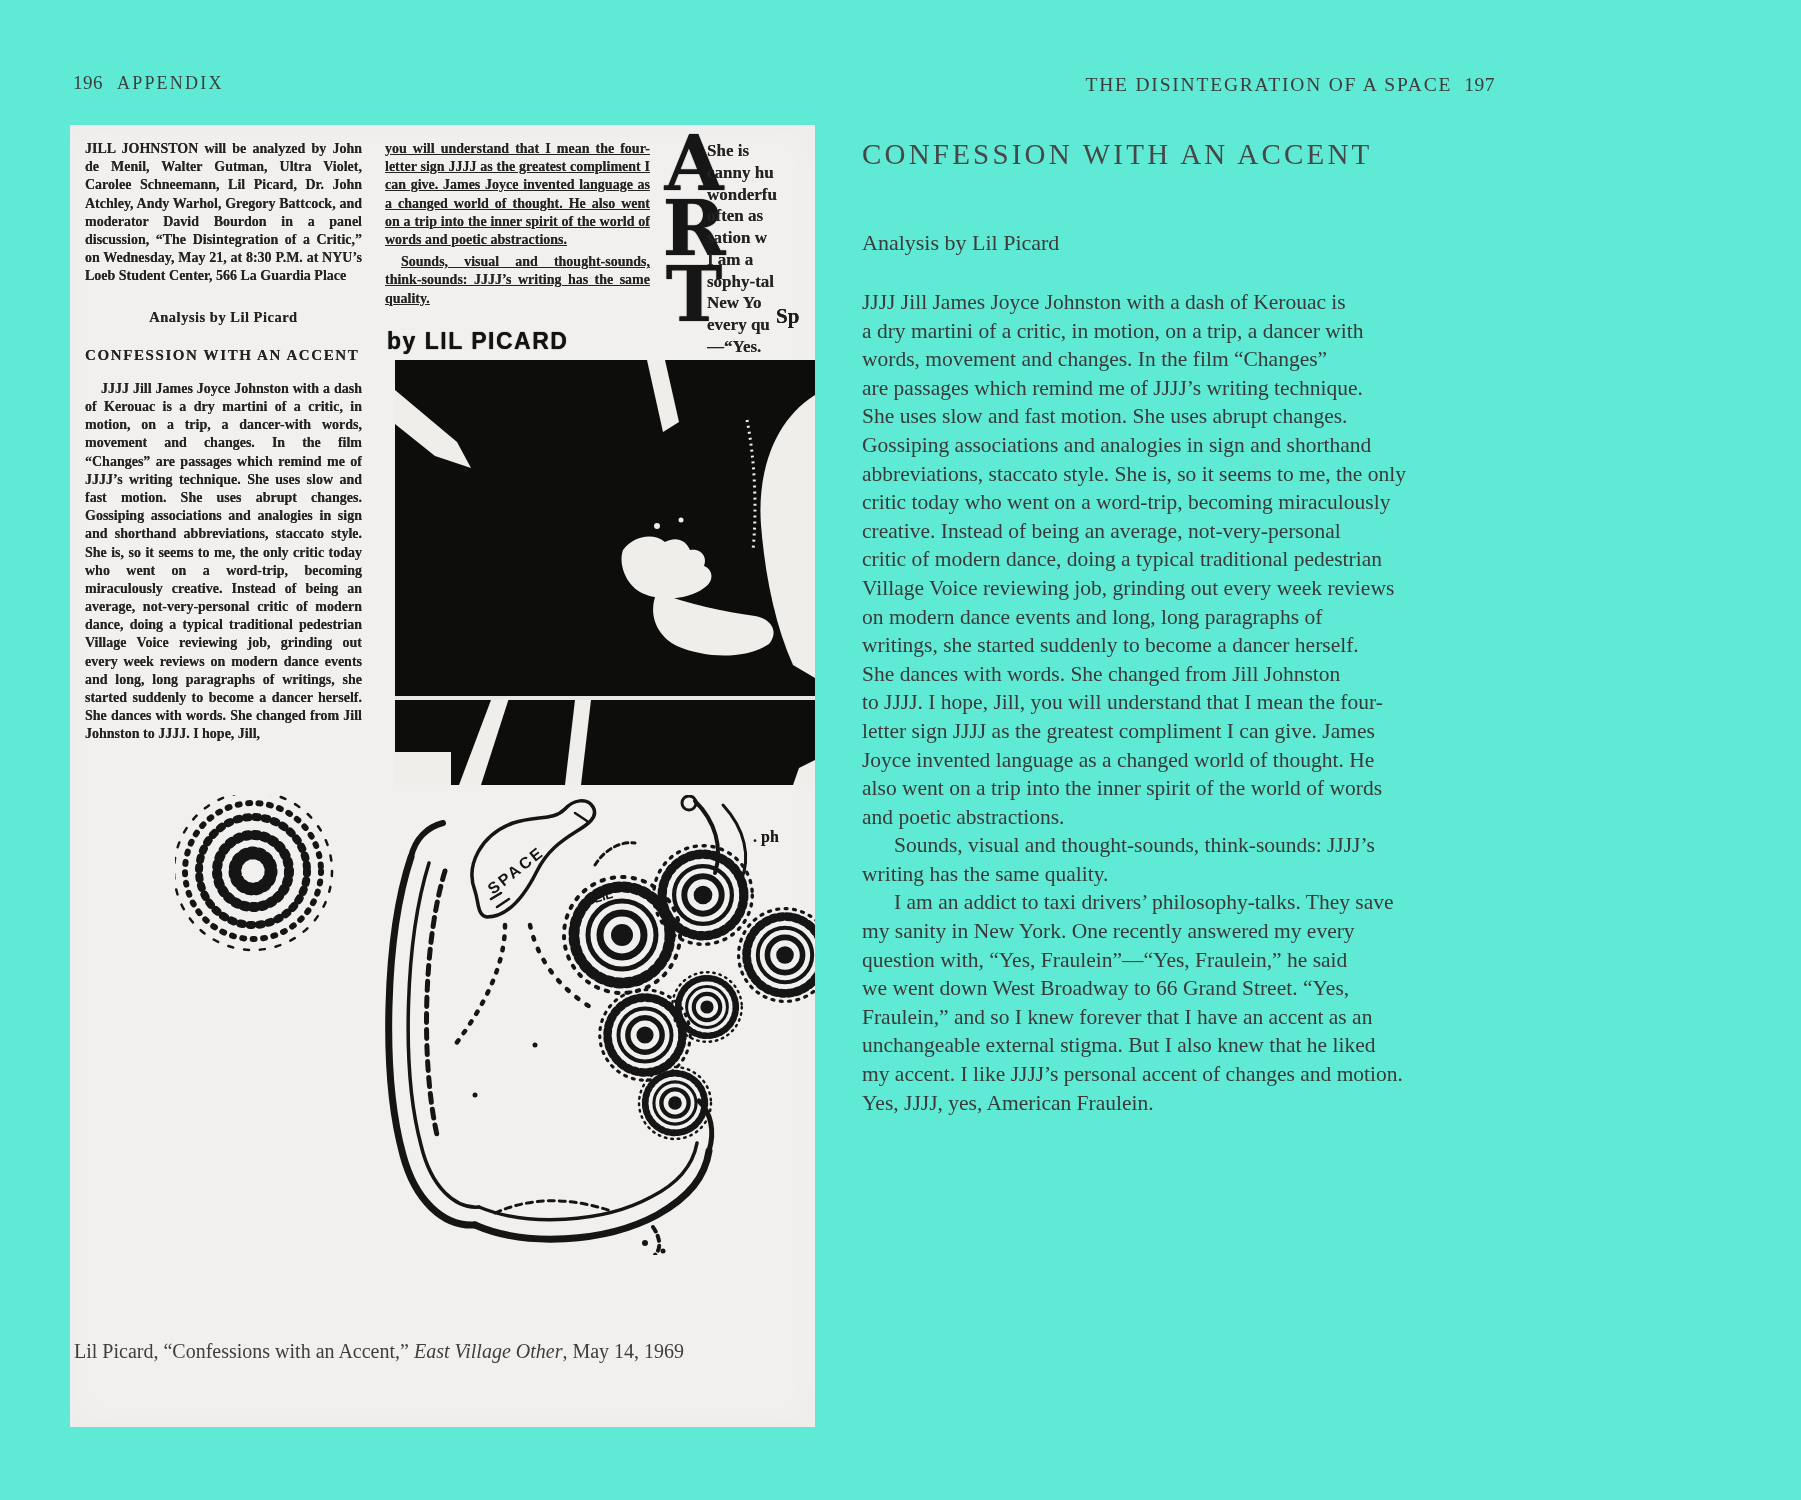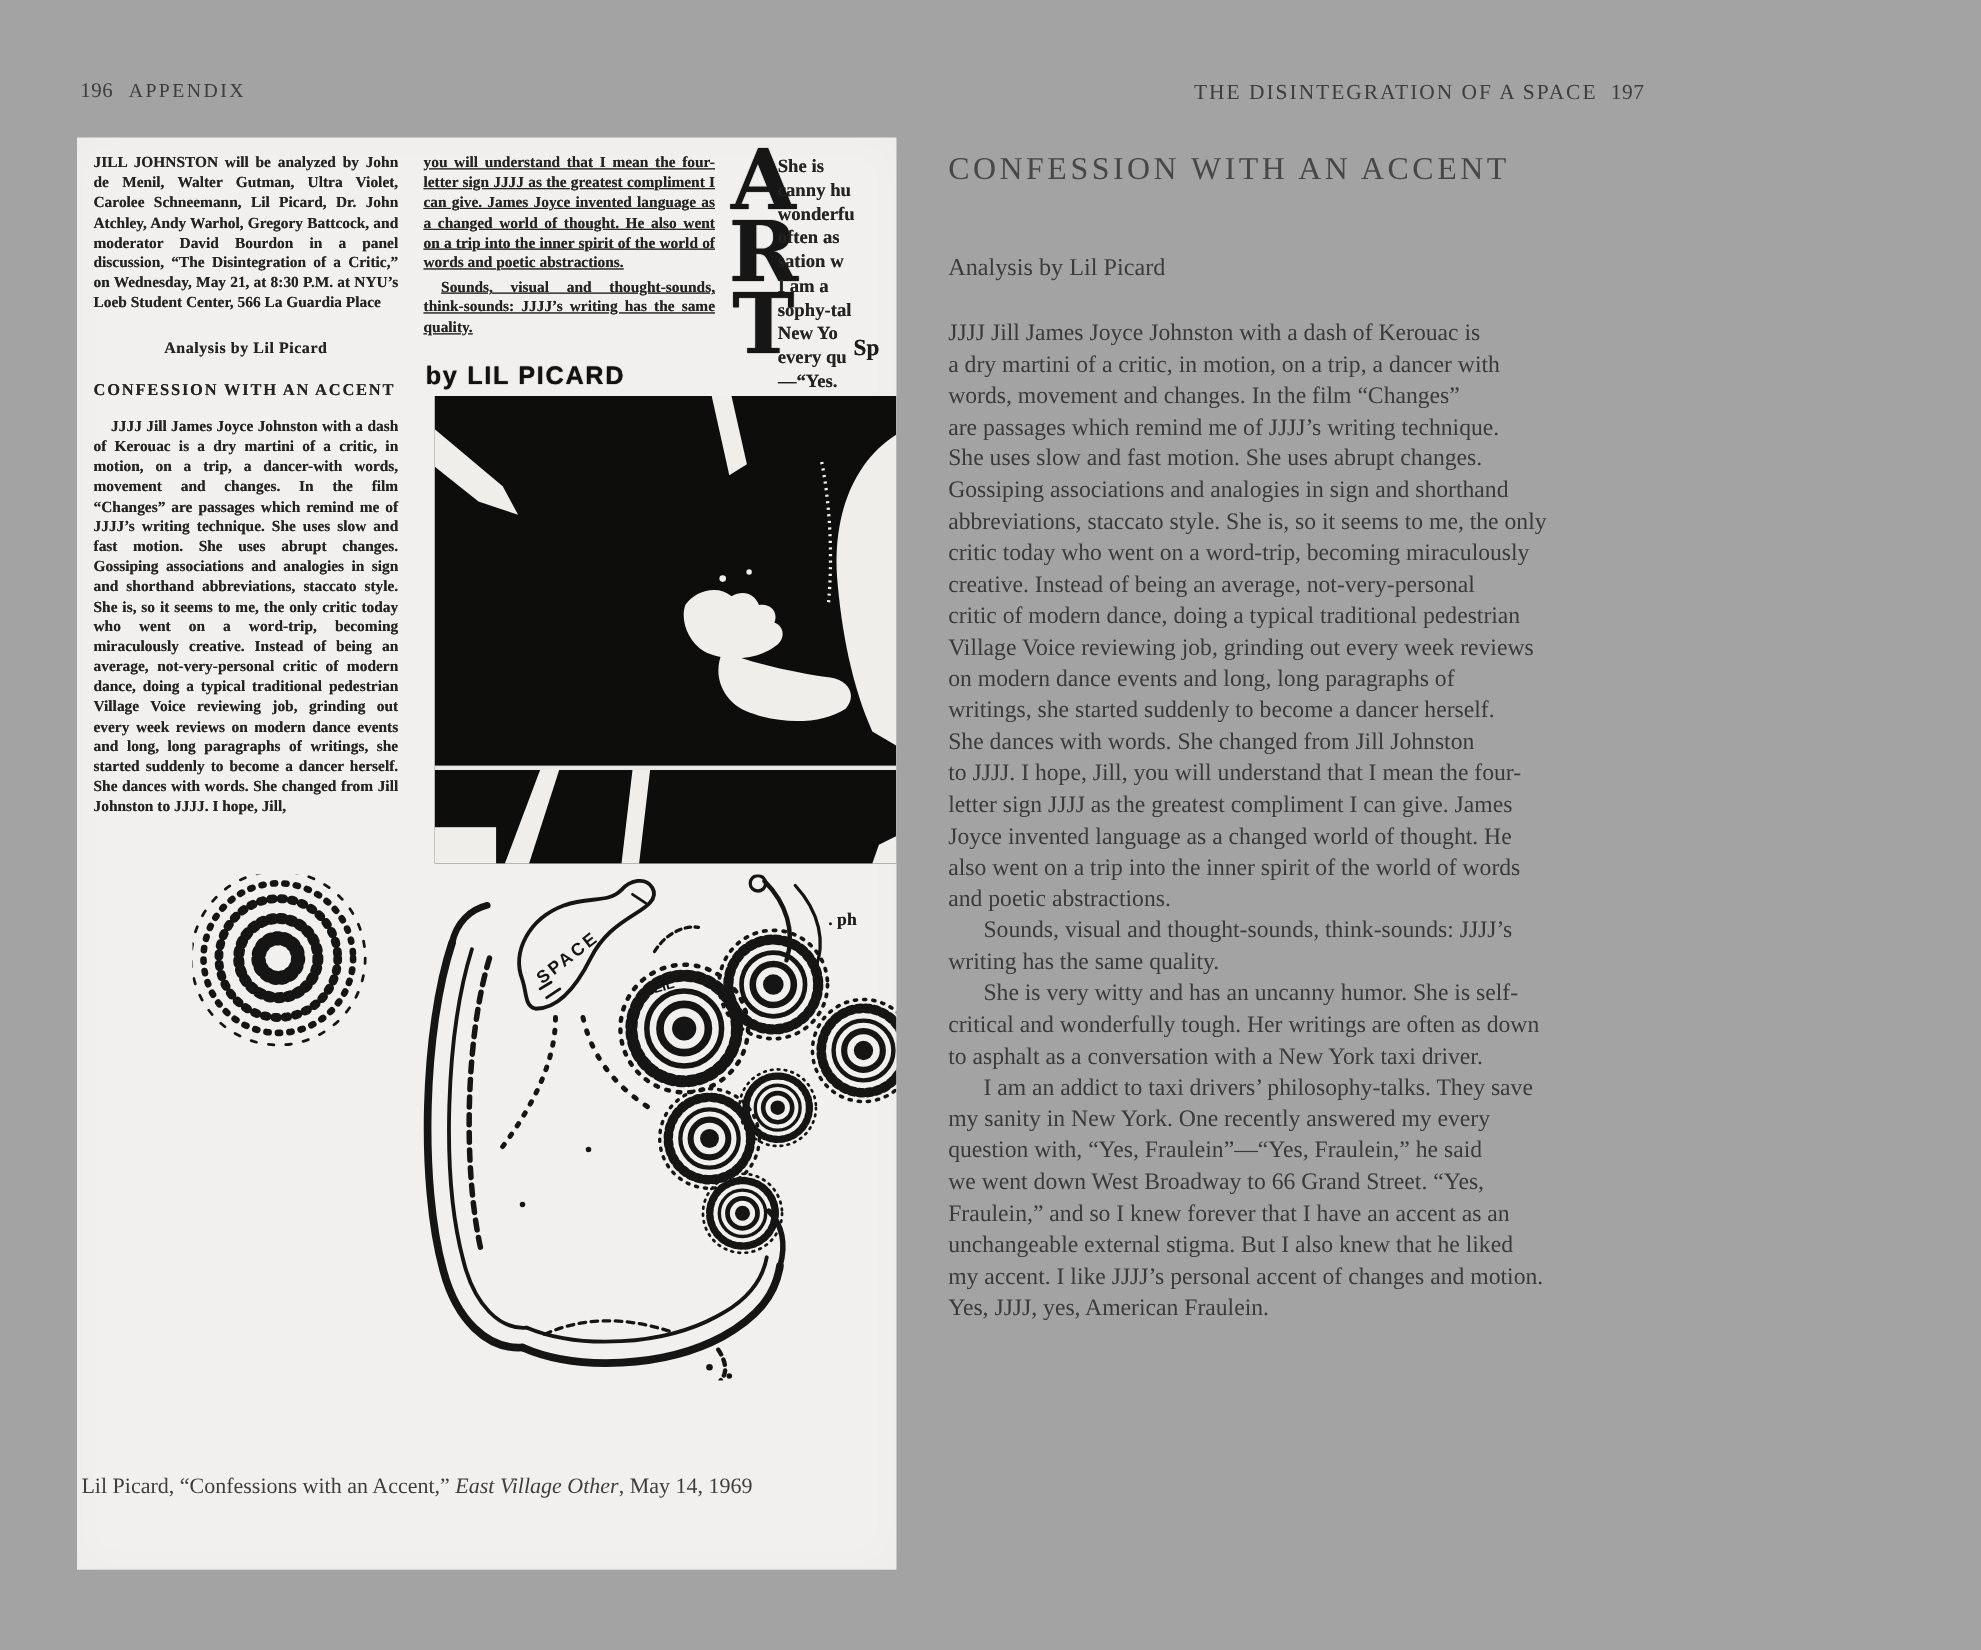--- a/index.html
+++ b/index.html
@@ -1,17 +1,17 @@
 <!DOCTYPE html>
 <html><head>
 <meta charset="utf-8">
 <style>
   html,body{margin:0;padding:0;background:#ffffff;}
   #spread{
-    position:relative;width:1801px;height:1500px;background:#a3a3a3;
+    position:relative;width:1801px;height:1500px;background:#5eead4;
     font-family:"Liberation Serif",serif;color:#3b3b3b;overflow:hidden;
   }
   
   .page-header-left{
     position:absolute;left:73px;top:72px;font-size:19px;color:#3d3d3d;
     letter-spacing:.5px;white-space:nowrap;
   }
   .page-header-left .pagenum{margin-right:14px;}
   .page-header-left .label{letter-spacing:2.2px;font-size:18px;}
   .clipping{
@@ -262,23 +262,20 @@
 on modern dance events and long, long paragraphs of
 writings, she started suddenly to become a dancer herself.
 She dances with words. She changed from Jill Johnston
 to JJJJ. I hope, Jill, you will understand that I mean the four-
 letter sign JJJJ as the greatest compliment I can give. James
 Joyce invented language as a changed world of thought. He
 also went on a trip into the inner spirit of the world of words
 and poetic abstractions.</div>
     <div class="para indent">Sounds, visual and thought-sounds, think-sounds: JJJJ’s
 writing has the same quality.</div>
-    <div class="para indent">She is very witty and has an uncanny humor. She is self-
-critical and wonderfully tough. Her writings are often as down
-to asphalt as a conversation with a New York taxi driver.</div>
     <div class="para indent">I am an addict to taxi drivers’ philosophy-talks. They save
 my sanity in New York. One recently answered my every
 question with, “Yes, Fraulein”—“Yes, Fraulein,” he said
 we went down West Broadway to 66 Grand Street. “Yes,
 Fraulein,” and so I knew forever that I have an accent as an
 unchangeable external stigma. But I also knew that he liked
 my accent. I like JJJJ’s personal accent of changes and motion.
 Yes, JJJJ, yes, American Fraulein.</div>
   </div>
 

